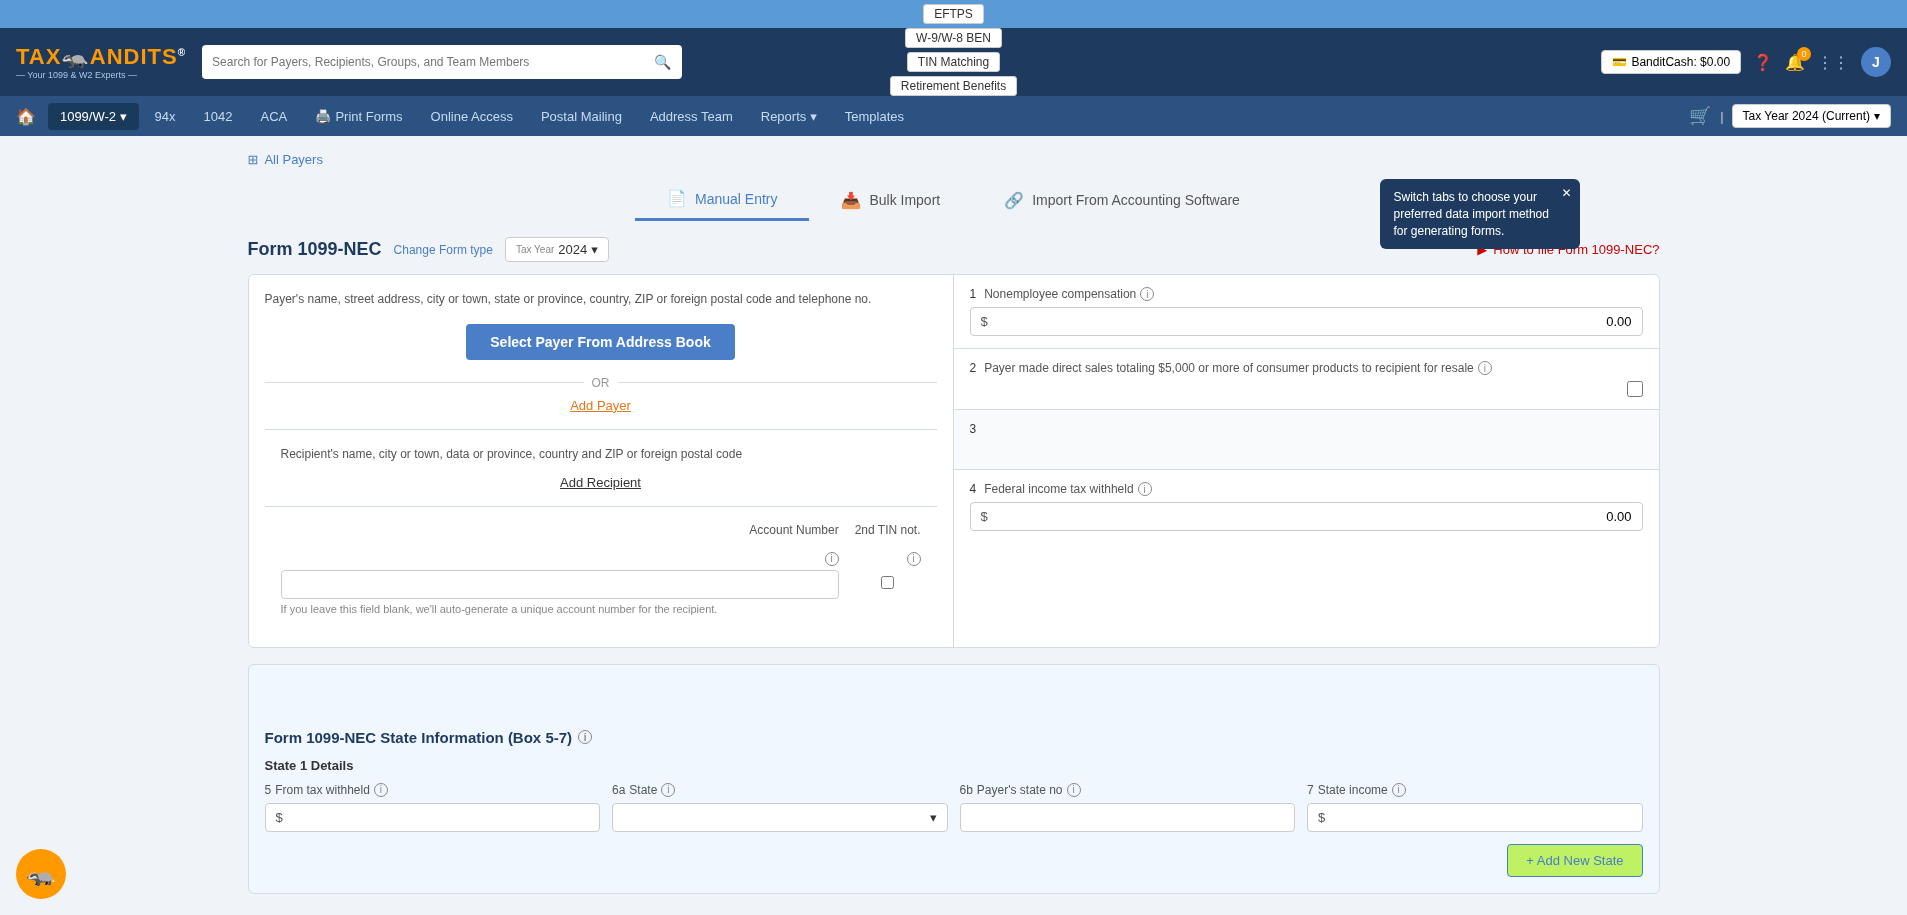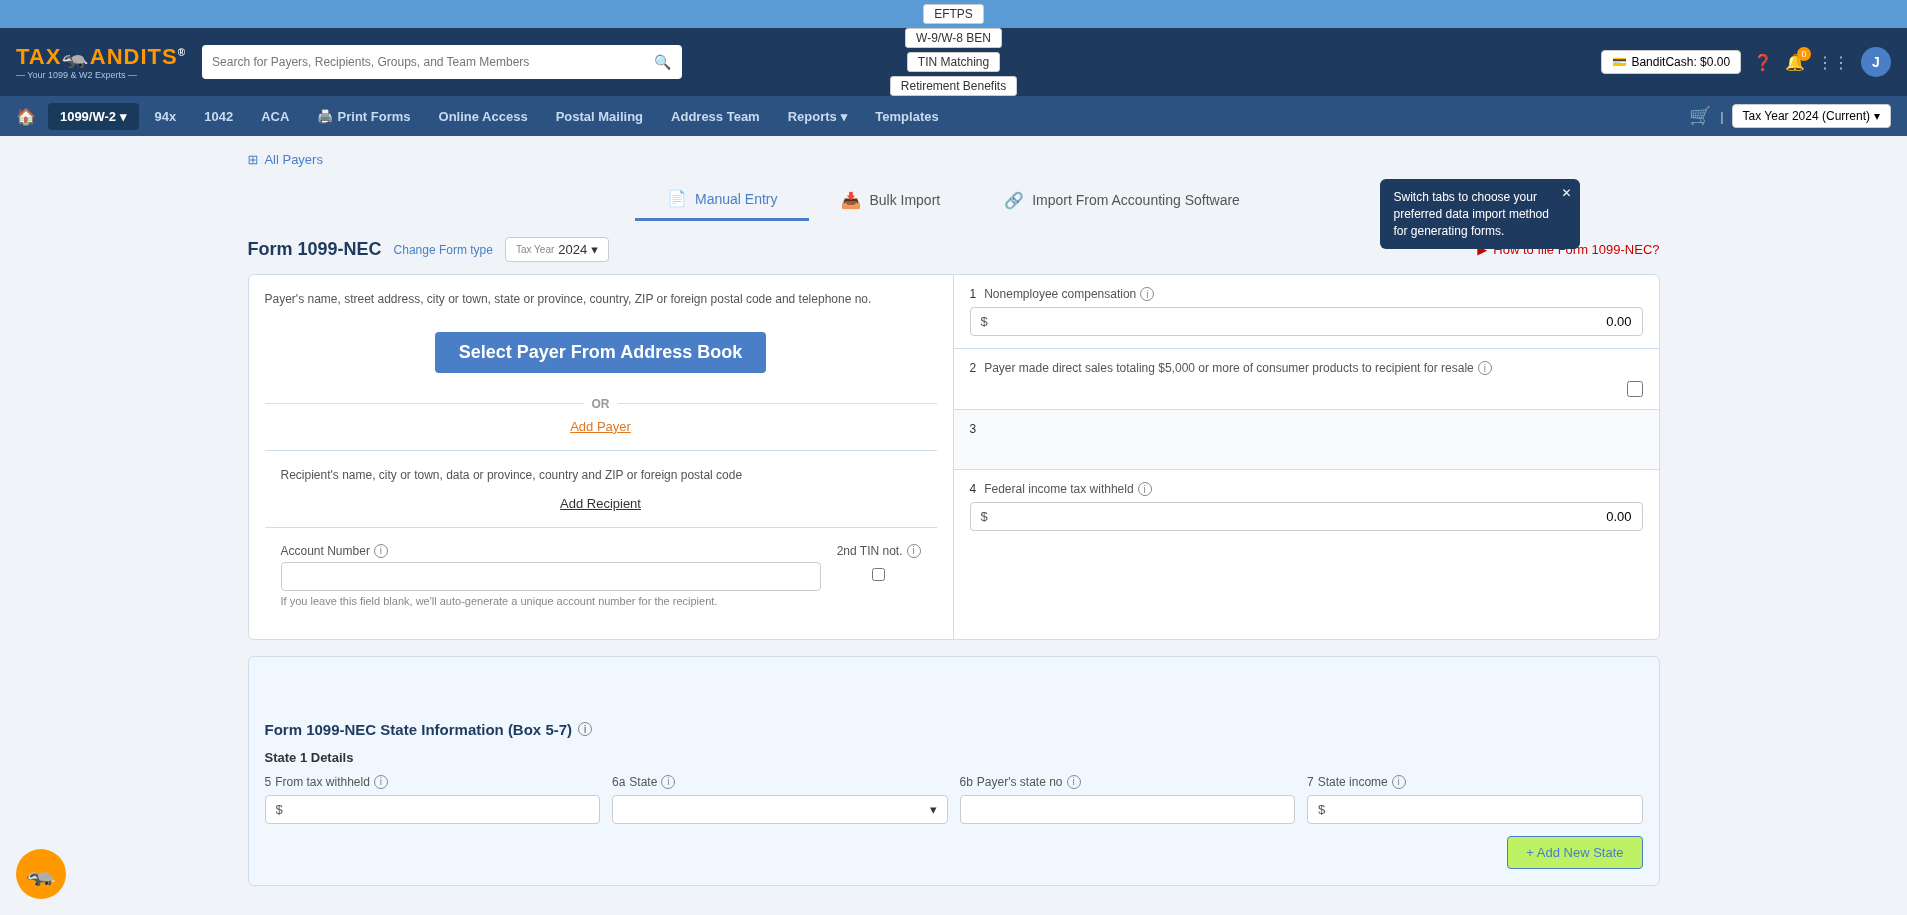--- a/index.html
+++ b/index.html
@@ -89,21 +89,20 @@
     }
     .nav-home { color: white; font-size: 16px; margin-right: 8px; cursor: pointer; }
     .nav-item {
       color: #c8daf0;
       padding: 6px 12px;
       border-radius: 4px;
       cursor: pointer;
       font-size: 13px;
       display: flex; align-items: center; gap: 4px;
       white-space: nowrap;
-      font-weight: bold;
     }
     .nav-item.active { background: #1a3a5c; color: white; }
     .nav-right { margin-left: auto; display: flex; align-items: center; gap: 8px; }
     .cart-icon { color: #f90; font-size: 18px; cursor: pointer; }
     .tax-year-btn {
       background: white;
       border: 1px solid #ccc;
       border-radius: 4px;
       padding: 4px 10px;
       font-size: 12px;
@@ -208,31 +207,30 @@
       padding-bottom: 16px;
       margin-bottom: 0;
     }
     .section-label { font-size: 12px; color: #555; margin-bottom: 12px; line-height: 1.4; }
     .select-payer-btn {
       background: #4a7ec7;
       color: white;
       border: none;
       border-radius: 4px;
       padding: 10px 24px;
-      font-size: 18px;
+      font-size: 14px;
       font-weight: bold;
       cursor: pointer;
       display: block;
-      margin: 24px auto;
+      margin: 16px auto;
     }
     .or-divider {
       display: flex; align-items: center; gap: 8px;
       color: #999; font-size: 12px;
       margin: 8px 0;
-      font-weight: bold;
     }
     .or-divider::before, .or-divider::after {
       content: ''; flex: 1; height: 1px; background: #ddd;
     }
     .add-payer-link { color: #e07820; text-decoration: underline; cursor: pointer; text-align: center; font-size: 13px; }
 
     .recipient-section { padding: 16px; }
     .add-recipient-link { color: #333; text-decoration: underline; cursor: pointer; font-size: 13px; display: block; text-align: center; margin-top: 12px; }
 
     
@@ -273,21 +271,21 @@
     
     .account-section {
       display: grid;
       grid-template-columns: 1fr auto;
       gap: 16px;
       padding: 16px;
       border-top: 1px solid #d0dce8;
     }
     .account-left { }
     .account-right { display: flex; flex-direction: column; align-items: center; gap: 6px; }
-    .field-label-sm { font-size: 12px; color: #555; margin-bottom: 4px; display: flex; align-items: flex-end; gap: 4px; }
+    .field-label-sm { font-size: 12px; color: #555; margin-bottom: 4px; display: flex; align-items: flex-end; gap: 15px; flex-direction: column; }
     .text-input {
       border: 1px solid #ccc; border-radius: 4px;
       padding: 6px 10px; font-size: 13px;
       width: 100%;
     }
     .help-text { font-size: 11px; color: #888; margin-top: 4px; }
 
     
     .state-section {
       background: #f0f7ff;

